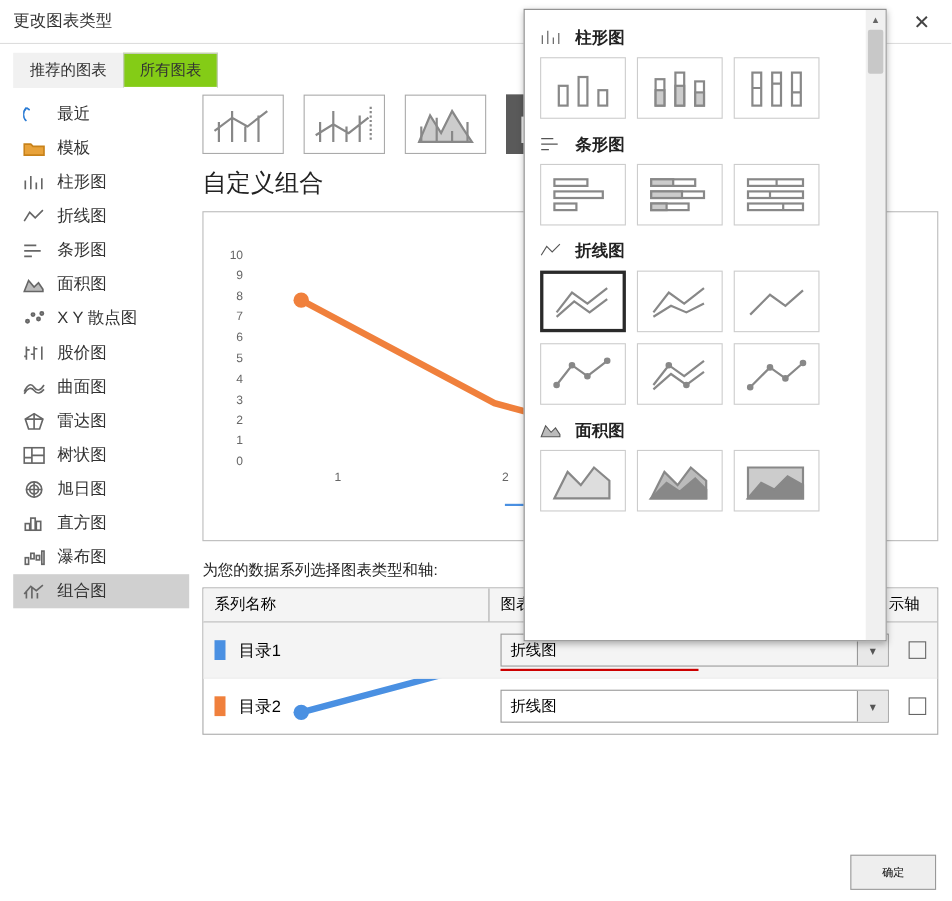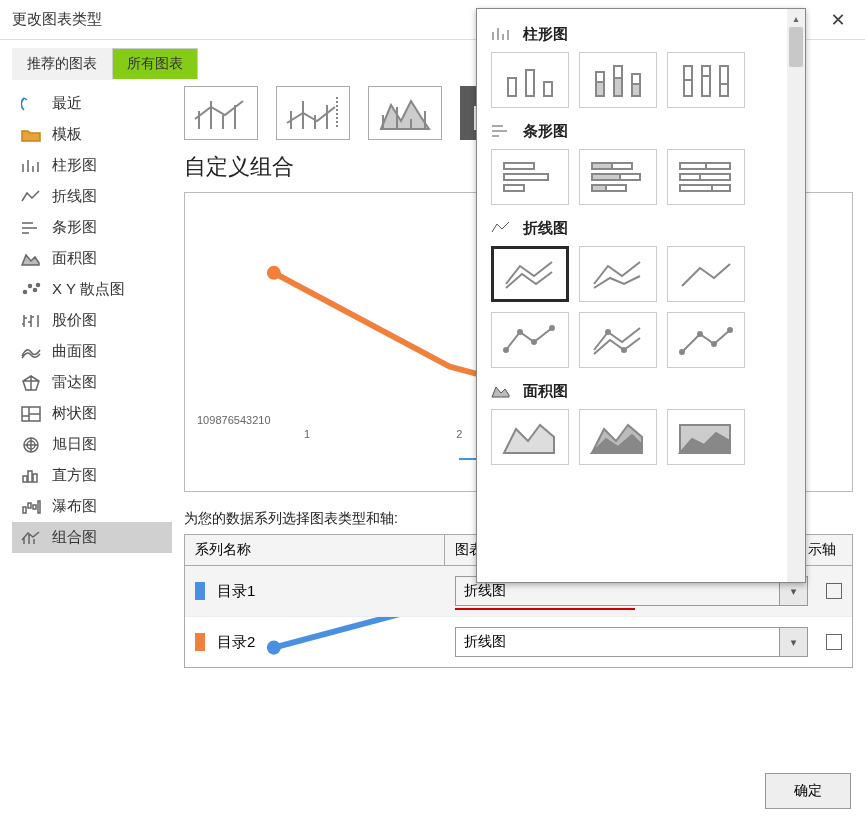--- a/index.html
+++ b/index.html
@@ -24,21 +24,21 @@
 .thumbrow { display: flex; gap: 18px; margin-bottom: 12px; }
 .thumb { width: 74px; height: 54px; border: 1px solid #aaa; display:flex; align-items:center; justify-content:center; }
 .thumb svg { stroke:#888; stroke-width:2; fill:none; }
 .thumb.sel { background:#5a5a5a; border-color:#5a5a5a; }
 .thumb.sel svg { stroke:#eee; }
 
 .subtitle { font-size: 22px; color:#222; margin-bottom: 10px; }
 .preview { border:1px solid #bbb; padding:8px 12px 6px 12px; height:300px; position:relative; }
 .preview-title { text-align:center; font-size:15px; color:#555; }
 .chart { position:relative; height:220px; margin-top:6px; }
-.yaxis { position:absolute; left:0; top:0; bottom:20px; width:24px; display:flex; flex-direction:row; justify-content:space-between; align-items:flex-end; font-size:11px; color:#666; }
+.yaxis { position:absolute; left:0; top:0; bottom:20px; width:24px; display:flex; flex-direction:column; justify-content:space-between; align-items:flex-end; font-size:11px; color:#666; }
 .xaxis { position:absolute; left:34px; right:0; bottom:0; height:18px; display:flex; justify-content:space-around; font-size:11px; color:#666; }
 .plot { position:absolute; left:30px; right:4px; top:0; bottom:20px; }
 .legend { text-align:center; font-size:12px; color:#555; margin-top:4px; }
 .legend span::before { content:""; display:inline-block; width:20px; height:2px; vertical-align:middle; margin:0 4px; }
 .legend .s1::before { background:#4a90e2; }
 .legend .s2::before { background:#f0803c; }
 
 .series-prompt { font-size:14px; margin:18px 0 6px 0; color:#222; }
 .series-table { border:1px solid #aaa; }
 .st-head { display:flex; background:#f4f4f4; border-bottom:1px solid #aaa; }
@@ -67,21 +67,21 @@
 .dd-body { padding:10px 22px 10px 14px; }
 .dd-cat { display:flex; align-items:center; gap:10px; margin:6px 0 8px 0; }
 .dd-cat .ico { width:22px; height:18px; }
 .dd-cat .lbl { font-size:15px; font-weight:bold; color:#222; }
 .dd-grid { display:flex; flex-wrap:wrap; gap:10px; margin-bottom:14px; }
 .dd-opt { width:78px; height:56px; border:1px solid #ccc; display:flex; align-items:center; justify-content:center; background:#fff; }
 .dd-opt svg { stroke:#888; stroke-width:2; fill:none; }
 .dd-opt.selected { border:3px solid #2a2a2a; }
 
 .footer { position:absolute; bottom:10px; right:14px; display:flex; gap:10px; align-items:center; }
-.btn { border:1px solid #999; background:#eee; padding:8px 28px; font-size:14px; cursor:pointer; }
+.btn { border:1px solid #999; background:#eee; padding:8px 28px; font-size:10px; cursor:pointer; }
 .wm { font-size:20px; font-weight:bold; }
 .wm .o { color:#f07a1b; }
 .wm .b { color:#2b7cd3; }
 .wm .r { color:#d03020; }
 </style>
 </head>
 <body>
 
 <div class="titlebar">
   <div class="title">更改图表类型</div>

